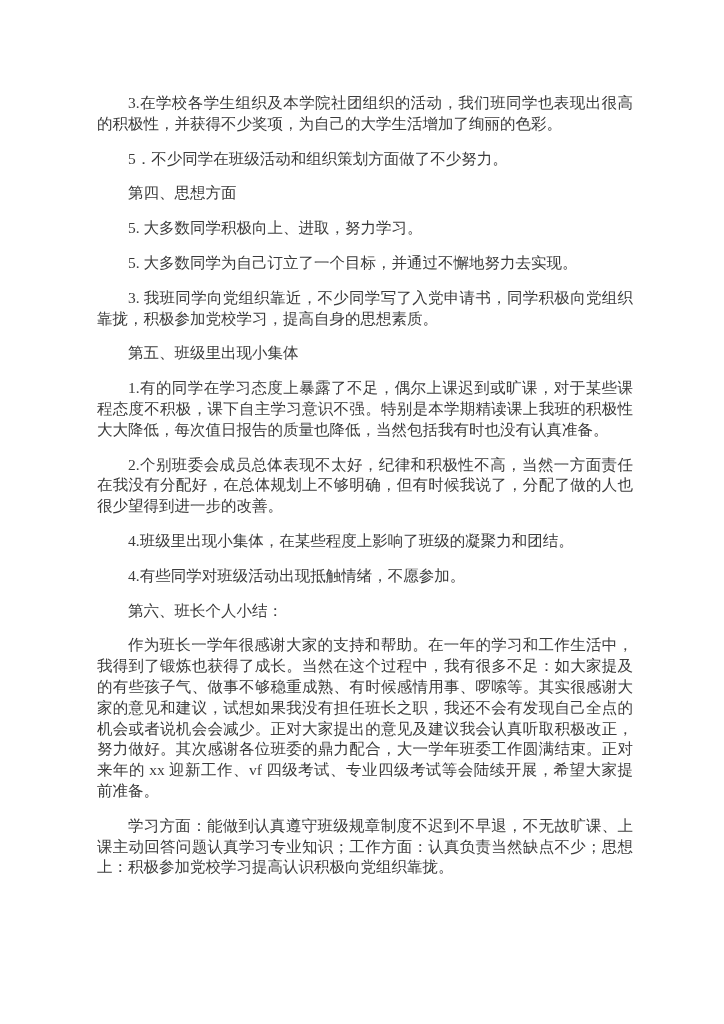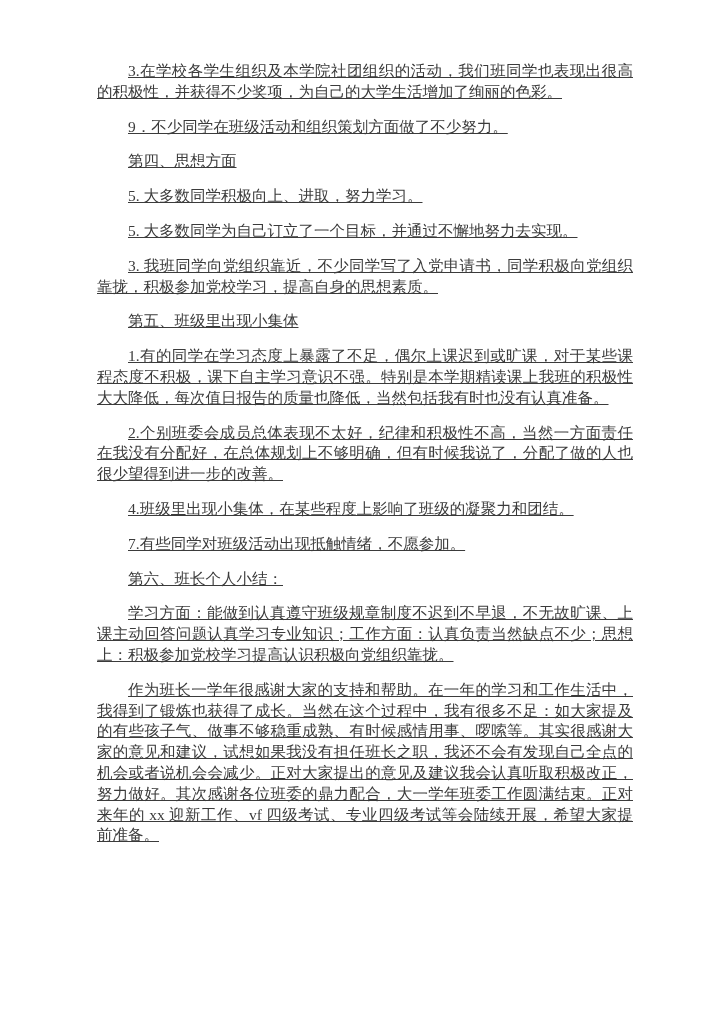--- a/index.html
+++ b/index.html
@@ -11,47 +11,46 @@
     position: relative;
     width: 724px;
     height: 1024px;
     background: #ffffff;
     overflow: hidden;
     font-family: "Liberation Serif", "DejaVu Serif", serif;
     color: #3b3b3b;
   }
   .content {
     box-sizing: content-box;
-    padding: 61px 91px 0 97px;
+    padding: 93px 91px 0 97px;
     width: 536px;
-    text-decoration: underline;
   }
   .content p {
     margin: 0 0 14px 0;
     font-size: 15.5px;
     line-height: 20.8px;
     text-indent: 2em;
     text-align: justify;
     word-break: normal;
     overflow-wrap: break-word;
   }
 </style>
 </head>
 <body>
 
 <div class="page">
   <div class="content">
     <p>3.在学校各学生组织及本学院社团组织的活动，我们班同学也表现出很高的积极性，并获得不少奖项，为自己的大学生活增加了绚丽的色彩。</p>
-    <p>9．不少同学在班级活动和组织策划方面做了不少努力。</p>
+    <p>5．不少同学在班级活动和组织策划方面做了不少努力。</p>
     <p>第四、思想方面</p>
     <p>5. 大多数同学积极向上、进取，努力学习。</p>
     <p>5. 大多数同学为自己订立了一个目标，并通过不懈地努力去实现。</p>
     <p>3. 我班同学向党组织靠近，不少同学写了入党申请书，同学积极向党组织靠拢，积极参加党校学习，提高自身的思想素质。</p>
     <p>第五、班级里出现小集体</p>
     <p>1.有的同学在学习态度上暴露了不足，偶尔上课迟到或旷课，对于某些课程态度不积极，课下自主学习意识不强。特别是本学期精读课上我班的积极性大大降低，每次值日报告的质量也降低，当然包括我有时也没有认真准备。</p>
     <p>2.个别班委会成员总体表现不太好，纪律和积极性不高，当然一方面责任在我没有分配好，在总体规划上不够明确，但有时候我说了，分配了做的人也很少望得到进一步的改善。</p>
     <p>4.班级里出现小集体，在某些程度上影响了班级的凝聚力和团结。</p>
-    <p>7.有些同学对班级活动出现抵触情绪，不愿参加。</p>
+    <p>4.有些同学对班级活动出现抵触情绪，不愿参加。</p>
     <p>第六、班长个人小结：</p>
+    <p>作为班长一学年很感谢大家的支持和帮助。在一年的学习和工作生活中，我得到了锻炼也获得了成长。当然在这个过程中，我有很多不足：如大家提及的有些孩子气、做事不够稳重成熟、有时候感情用事、啰嗦等。其实很感谢大家的意见和建议，试想如果我没有担任班长之职，我还不会有发现自己全点的机会或者说机会会减少。正对大家提出的意见及建议我会认真听取积极改正，努力做好。其次感谢各位班委的鼎力配合，大一学年班委工作圆满结束。正对来年的 xx 迎新工作、vf 四级考试、专业四级考试等会陆续开展，希望大家提前准备。</p>
     <p>学习方面：能做到认真遵守班级规章制度不迟到不早退，不无故旷课、上课主动回答问题认真学习专业知识；工作方面：认真负责当然缺点不少；思想上：积极参加党校学习提高认识积极向党组织靠拢。</p>
-    <p>作为班长一学年很感谢大家的支持和帮助。在一年的学习和工作生活中，我得到了锻炼也获得了成长。当然在这个过程中，我有很多不足：如大家提及的有些孩子气、做事不够稳重成熟、有时候感情用事、啰嗦等。其实很感谢大家的意见和建议，试想如果我没有担任班长之职，我还不会有发现自己全点的机会或者说机会会减少。正对大家提出的意见及建议我会认真听取积极改正，努力做好。其次感谢各位班委的鼎力配合，大一学年班委工作圆满结束。正对来年的 xx 迎新工作、vf 四级考试、专业四级考试等会陆续开展，希望大家提前准备。</p>
   </div>
 </div>
 
 </body></html>

